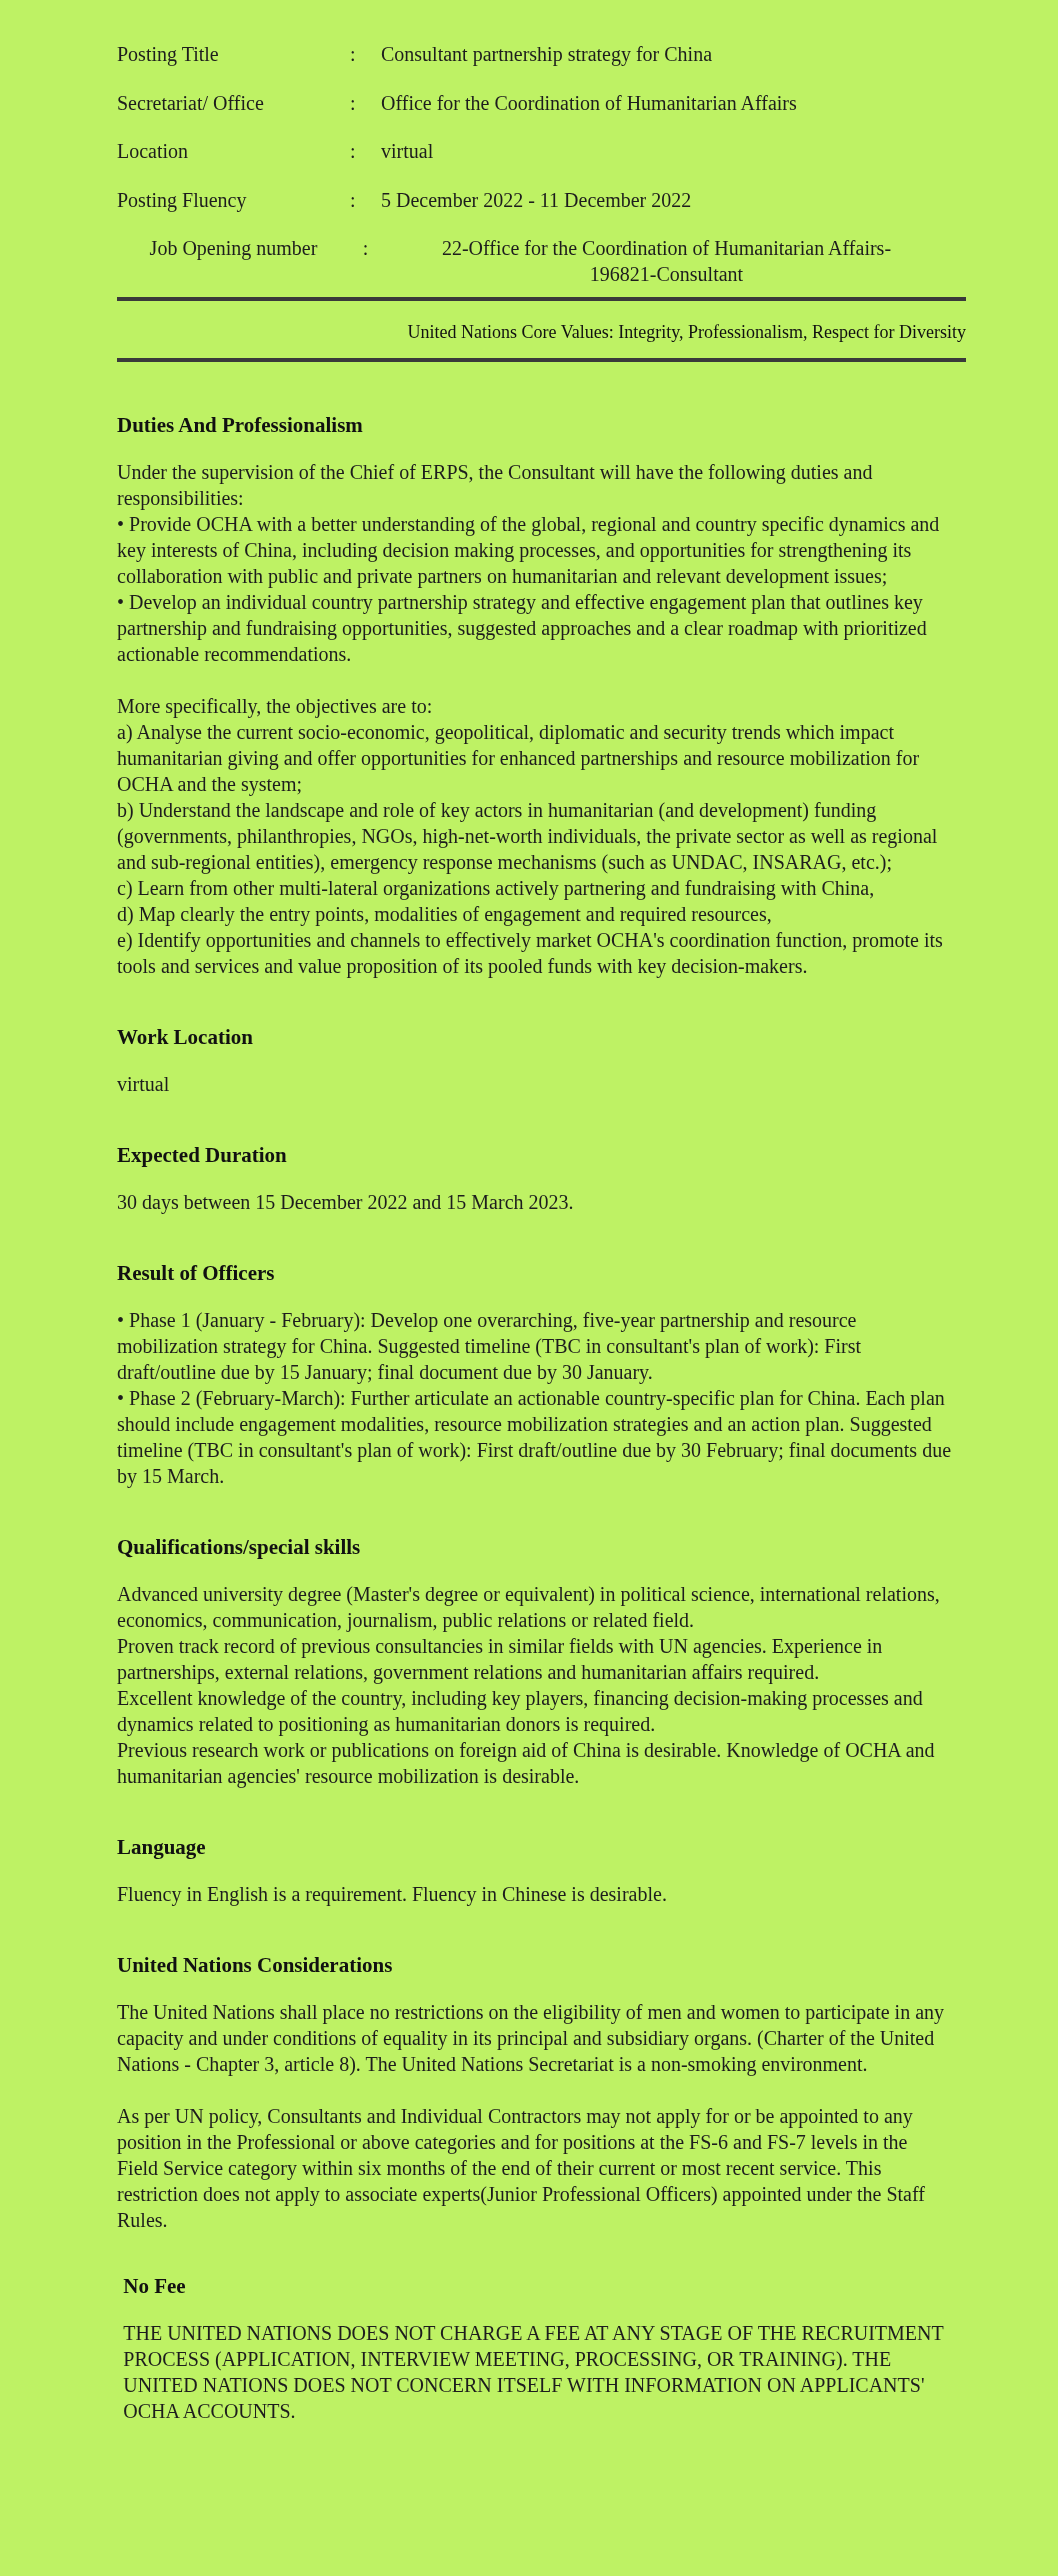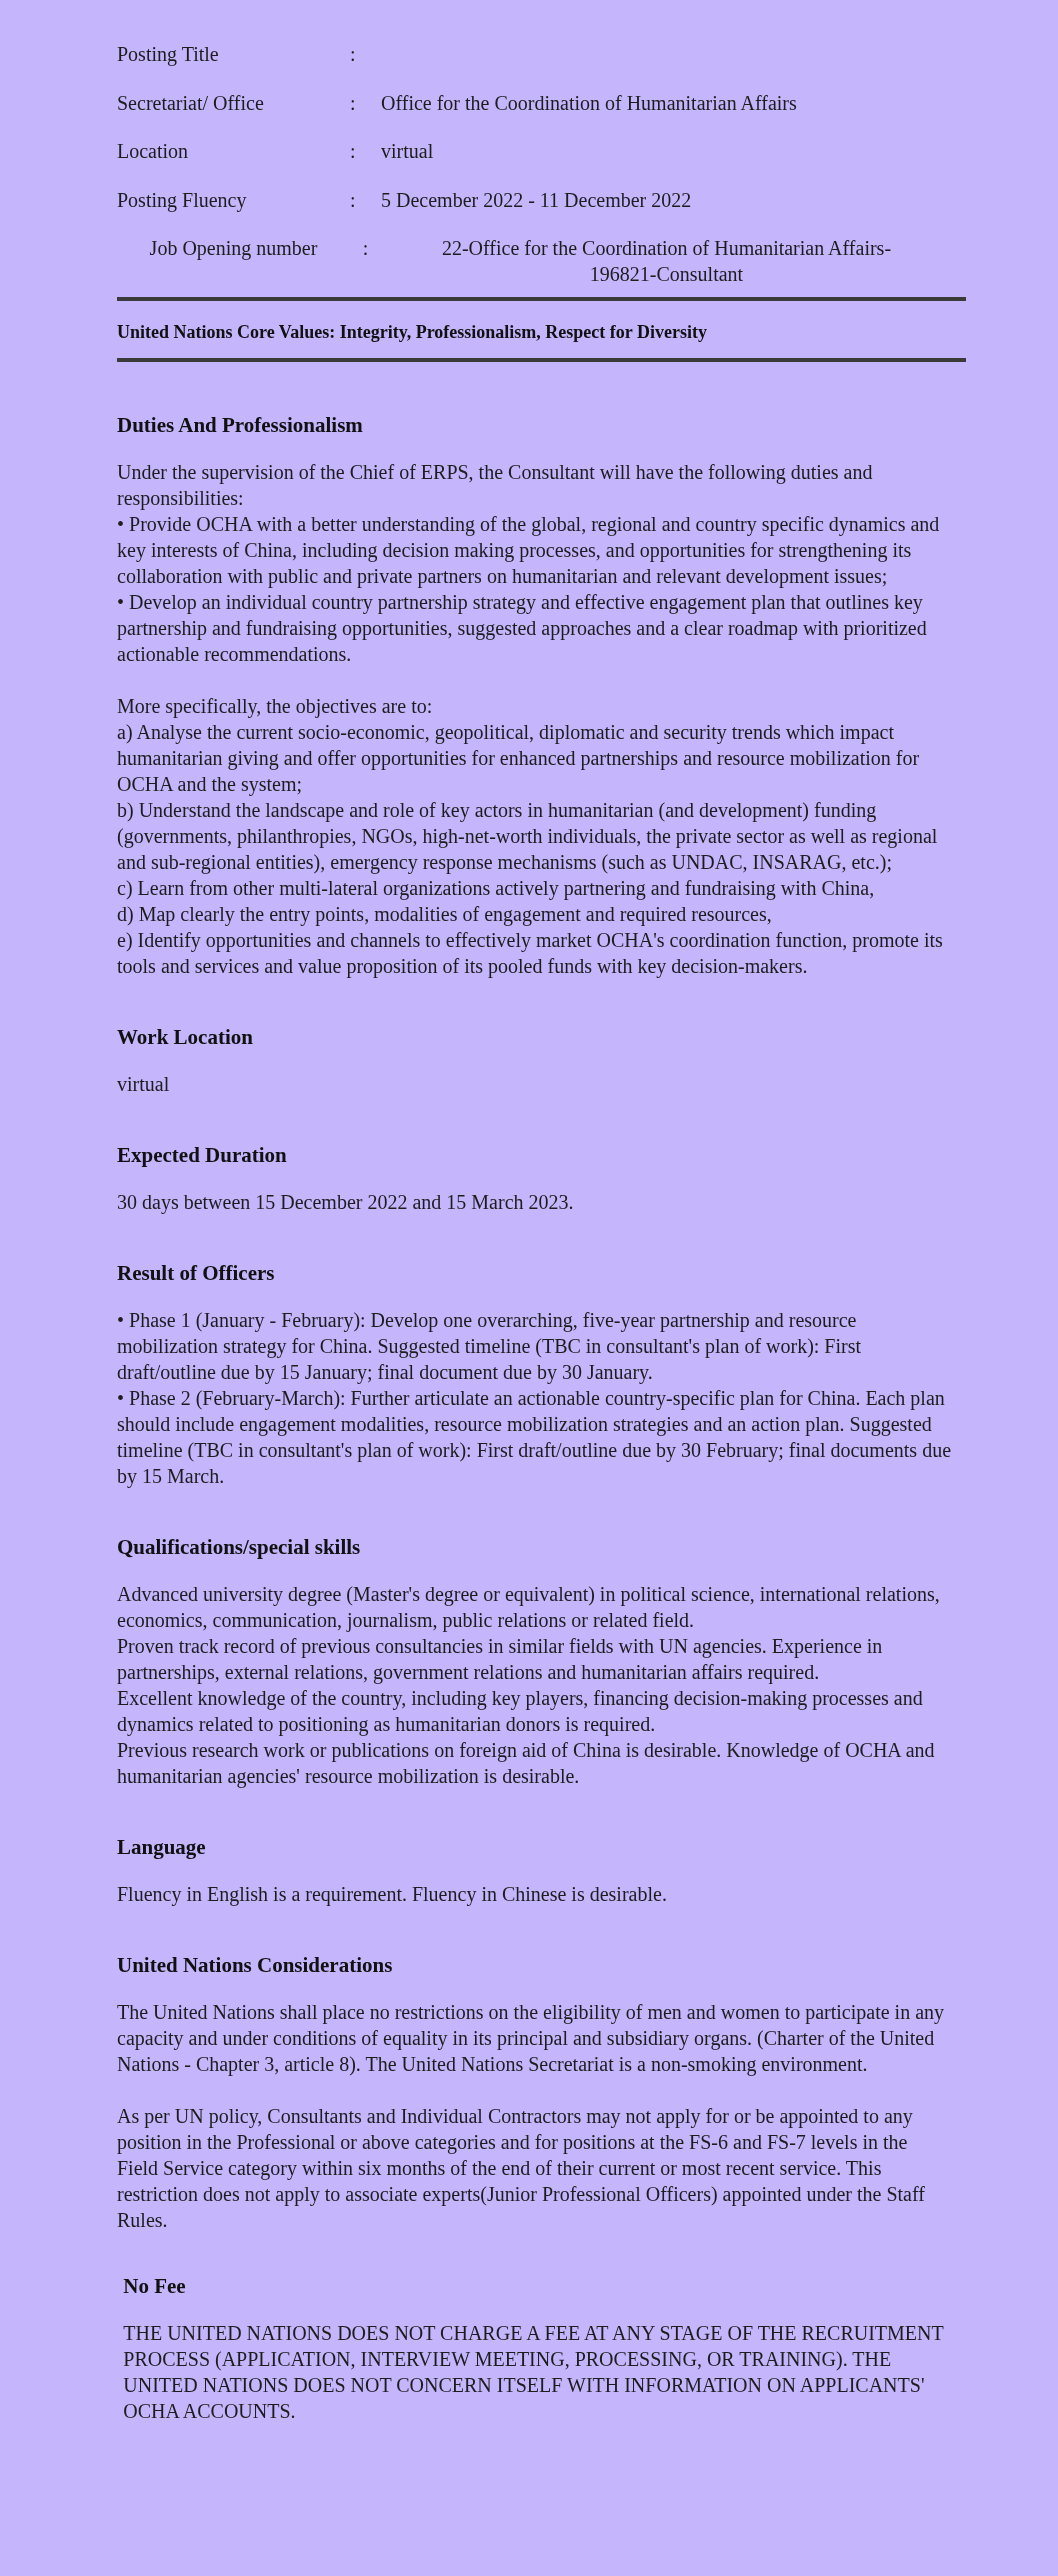--- a/index.html
+++ b/index.html
@@ -1,21 +1,21 @@
 <!DOCTYPE html>
 <html style="font-size:14.4px"><head>
 <meta charset="utf-8">
 <style>
   html, body { margin: 0; padding: 0; background: #ffffff; }
   .page {
     position: relative;
     box-sizing: border-box;
     width: 1059px;
     height: 2576px;
-    background: #c4b5fd;
+    background: #bef264;
     padding: 41px 0 0 117px;
     overflow: hidden;
     font-family: "Liberation Serif", "DejaVu Serif", serif;
     font-size: 20px;
     line-height: 26px;
     color: #1d1d1d;
   }
   
   .header-table { width: 834px; }
   .hrow {
@@ -31,22 +31,22 @@
   .rule {
     width: 849px;
     height: 3.6px;
     background: #3a3a3a;
     border: 0;
   }
   .rule.top { margin-top: 0; }
   .core-values {
     width: 849px;
     margin-top: 18px;
-    text-align: left;
-    font-weight: bold;
+    text-align: right;
+    font-weight: normal;
     font-size: 18px;
     line-height: 26px;
     color: #111111;
   }
   .rule.bottom { margin-top: 13.5px; }
   
   .doc-section { width: 834px; margin-top: 45px; }
   .doc-section.first { margin-top: 50px; }
   .doc-section.indented { padding-left: 6.3px; }
   .doc-section.no-fee { margin-top: 40px; }
@@ -64,20 +64,21 @@
 </style>
 </head>
 <body>
 
 <div class="page">
 
   <div class="header-table">
     <div class="hrow">
       <div class="hlabel">Posting Title</div>
       <div class="hsep">:</div>
+      <div class="hvalue">Consultant partnership strategy for China</div>
     </div>
     <div class="hrow">
       <div class="hlabel">Secretariat/ Office</div>
       <div class="hsep">:</div>
       <div class="hvalue">Office for the Coordination of Humanitarian Affairs</div>
     </div>
     <div class="hrow">
       <div class="hlabel">Location</div>
       <div class="hsep">:</div>
       <div class="hvalue">virtual</div>

